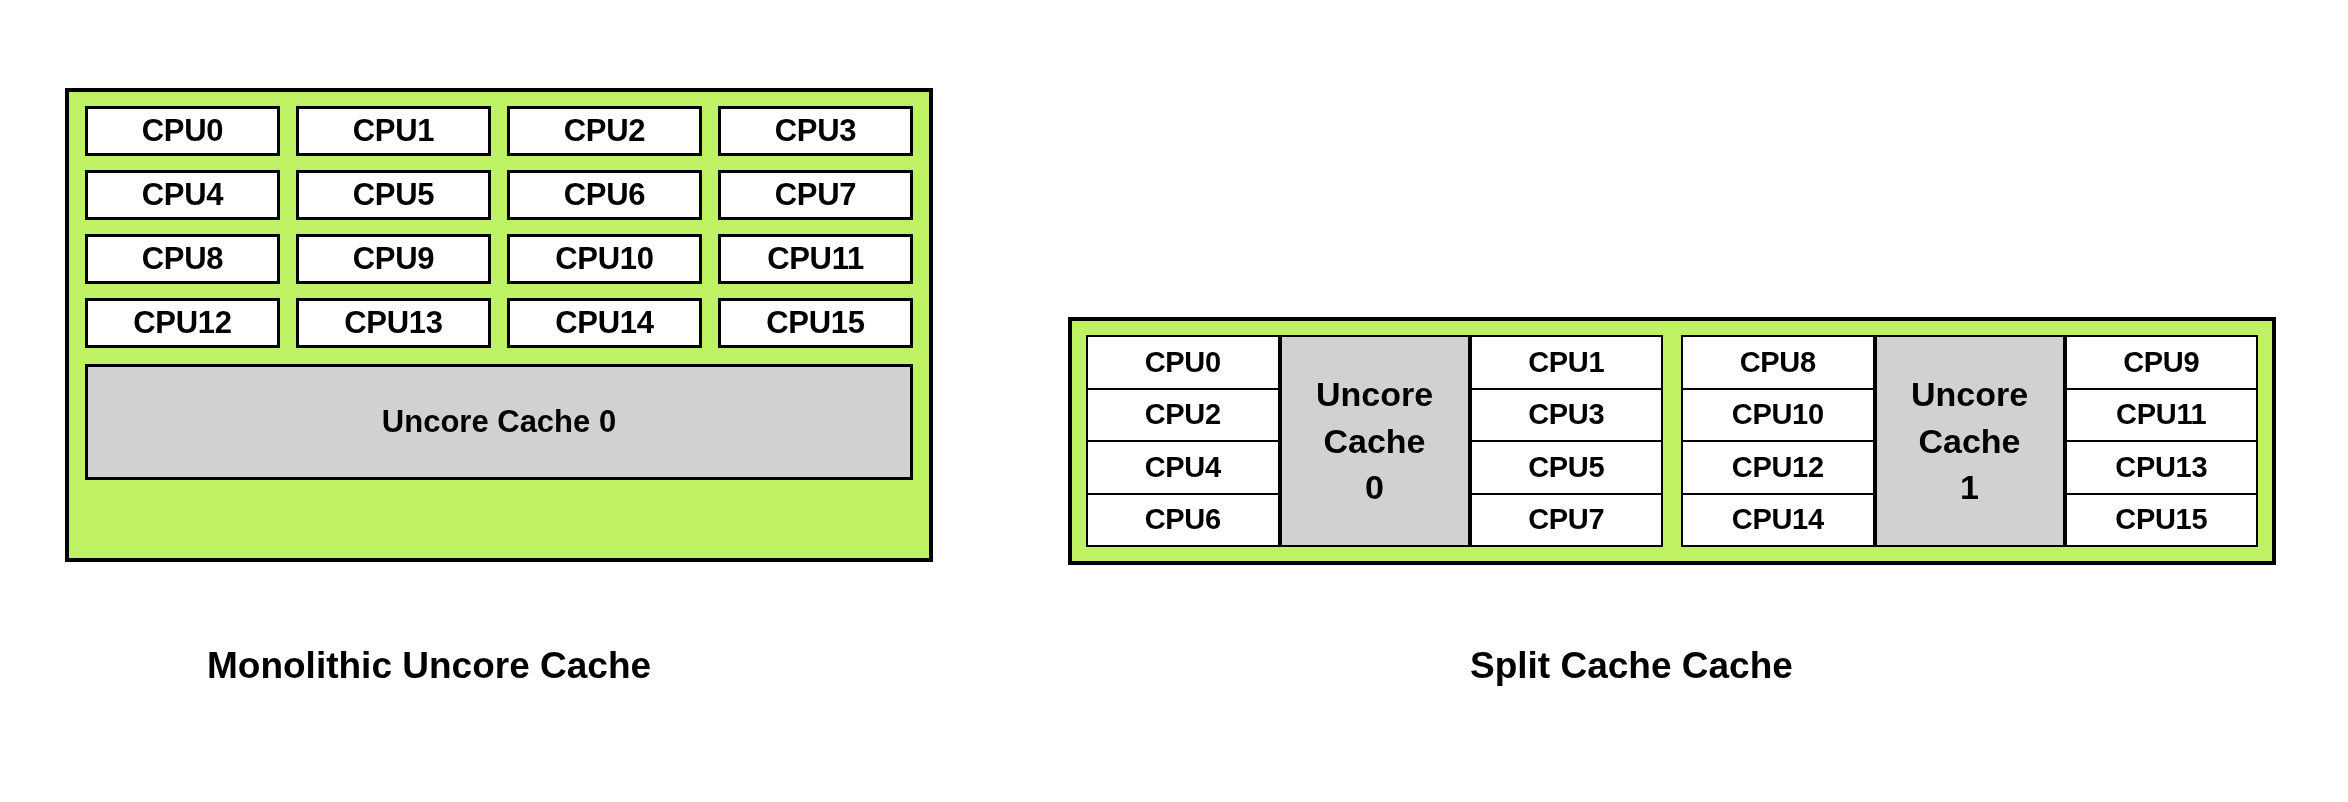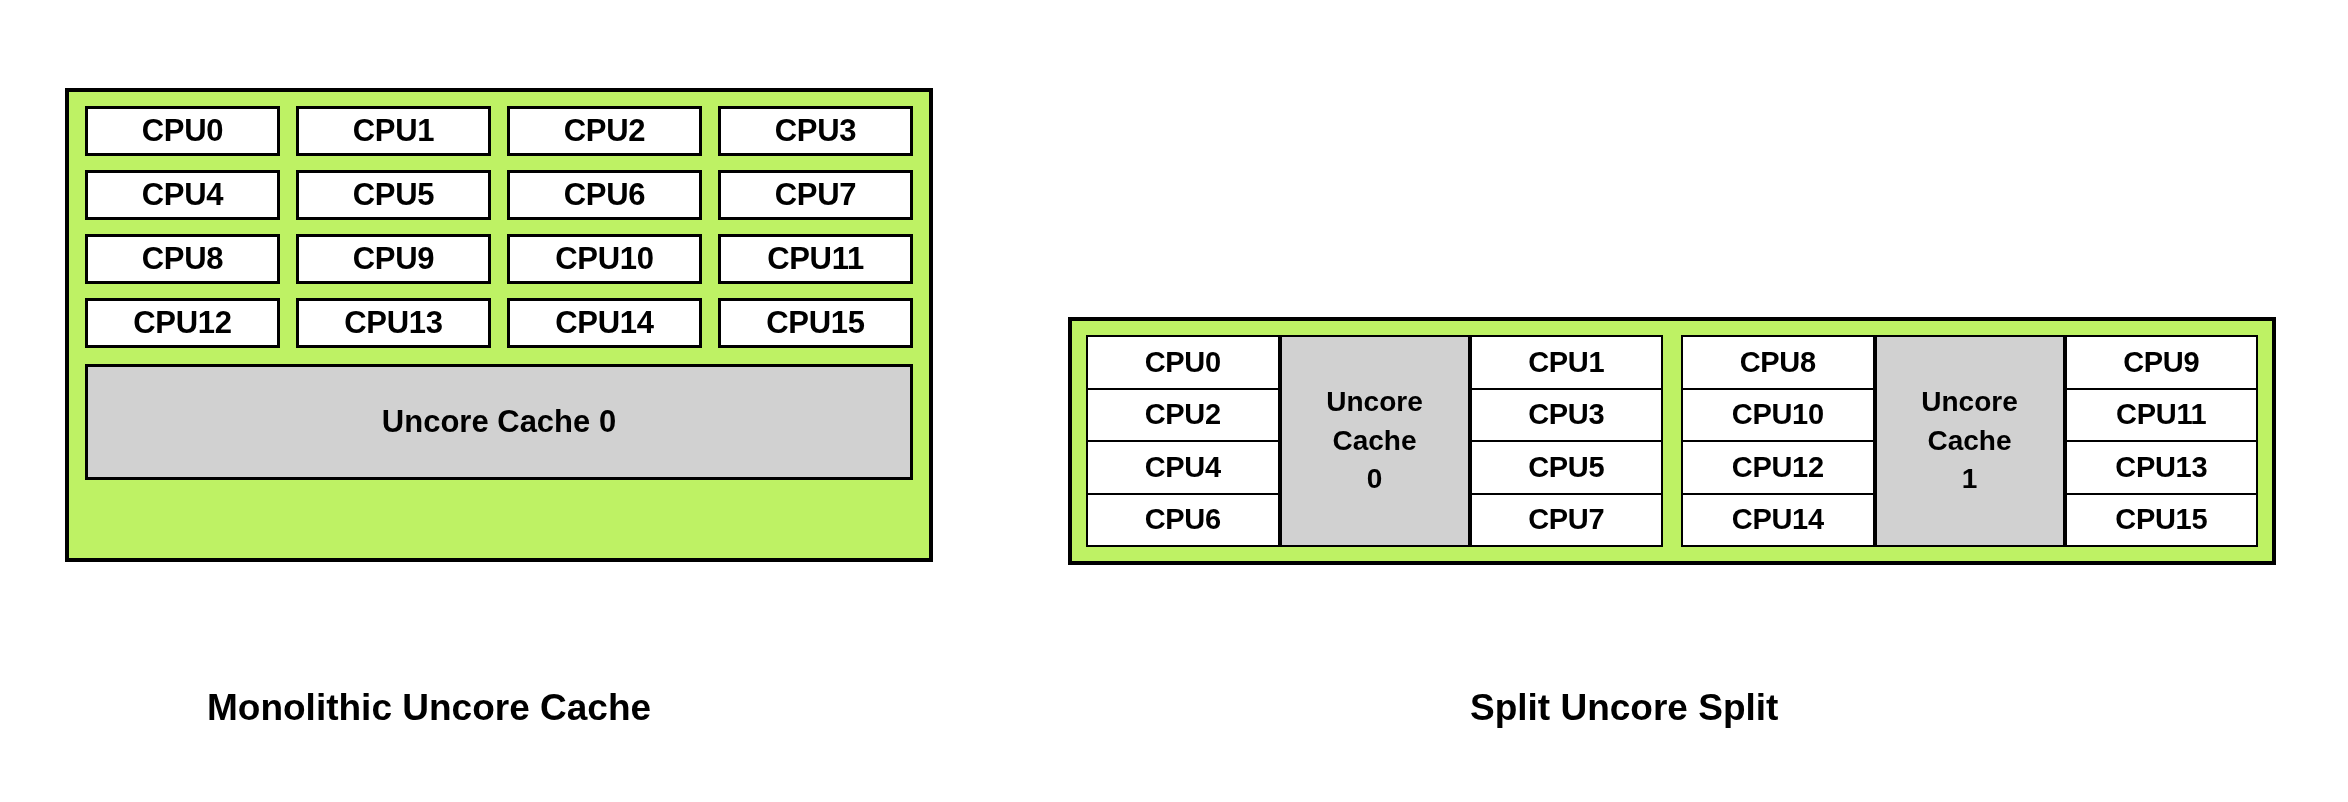--- a/index.html
+++ b/index.html
@@ -113,35 +113,34 @@
 
   .split-cache {
     box-sizing: border-box;
     flex: 0 0 190px;
     border: 2px solid #000000;
     background: #d1d1d1;
     display: flex;
     flex-direction: column;
     align-items: center;
     justify-content: center;
-    font-size: 28px;
+    font-size: 34px;
     font-weight: bold;
     color: #000000;
     line-height: 1.38;
   }
   .split-cache span { display: block; }
 
   
   .caption {
     position: absolute;
     font-size: 37px;
     font-weight: bold;
     color: #000000;
     white-space: nowrap;
-    margin-top: 42px;
   }
   #caption-monolithic { left: 207px; top: 645px; }
   #caption-split      { left: 1470px; top: 645px; }
 </style>
 </head>
 <body>
 
 <div class="panel" id="monolithic-panel">
   <div class="cpu-grid">
     <div class="cpu-box">CPU0</div>
@@ -203,13 +202,13 @@
     <div class="split-col">
       <div class="cpu-cell">CPU9</div>
       <div class="cpu-cell">CPU11</div>
       <div class="cpu-cell">CPU13</div>
       <div class="cpu-cell">CPU15</div>
     </div>
   </div>
 
 </div>
 
-<div class="caption" id="caption-split">Split Uncore Split</div>
+<div class="caption" id="caption-split">Split Cache Cache</div>
 
 </body></html>

